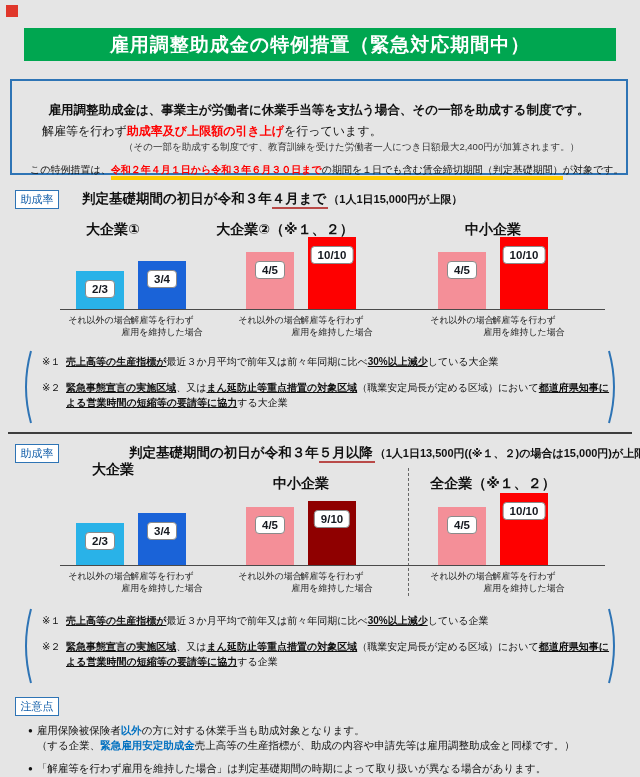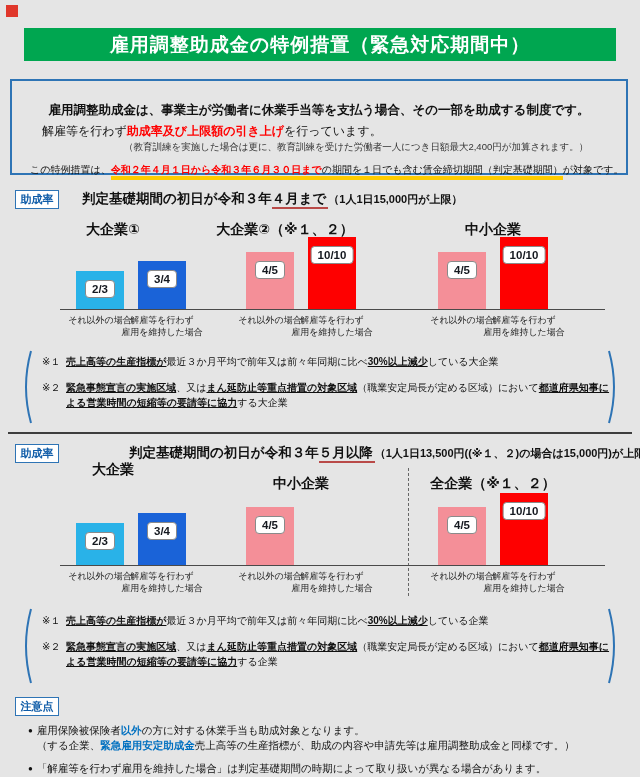--- a/index.html
+++ b/index.html
@@ -10,21 +10,21 @@
   .title-bar{left:24px;top:28px;width:592px;height:33px;background:var(--green);
              color:#fff;font-weight:bold;font-size:19px;text-align:center;line-height:33px;letter-spacing:1px;}
   .intro-box{left:10px;top:79px;width:618px;height:96px;border:2px solid var(--frame-blue);box-sizing:border-box;}
   .intro-l1{position:absolute;left:0;top:8px;width:100%;text-align:center;font-size:12.5px;font-weight:bold;}
   .intro-l2{position:absolute;left:30px;top:30px;font-size:12px;}
   .intro-l3{position:absolute;left:112px;top:50px;font-size:9.5px;color:#333;}
   .intro-l4{position:absolute;left:18px;top:72px;font-size:10px;}
   .red{color:var(--text-red);font-weight:bold;}
   .yellow-u{border-bottom:4px solid var(--highlight-yellow);padding-bottom:1px;margin-top:48px;}
   .badge{position:absolute;width:44px;height:19px;border:1.5px solid var(--frame-blue);box-sizing:border-box;
-         color:var(--badge-blue);font-weight:bold;font-size:11px;text-align:center;line-height:16px;background:#fff;}
+         color:var(--badge-blue);font-weight:normal;font-size:11px;text-align:center;line-height:16px;background:#fff;}
   .sec-title{position:absolute;left:82px;font-size:13.5px;font-weight:bold;white-space:nowrap;}
   .red-u{border-bottom:2px solid var(--underline-red);padding:0 2px 1px 0;}
   .sec-paren{font-size:11px;font-weight:bold;text-align:right;}
   .col-head{position:absolute;font-size:14px;font-weight:bold;text-align:center;width:170px;}
   .chart{position:absolute;left:0;width:640px;height:72px;}
   .bar{position:absolute;bottom:0;width:48px;}
   .chip{position:absolute;left:50%;transform:translateX(-50%);top:9px;background:#fff;
         border:1px solid #8a8a8a;border-radius:4px;padding:2px 6px;font-weight:bold;
         font-size:11.5px;color:#14181f;white-space:nowrap;}
   .axis{position:absolute;left:60px;width:545px;border-top:1.5px solid #4a4a4a;}
@@ -46,21 +46,21 @@
 
 <div class="page">
 
   <div class="abs page-marker"></div>
 
   <div class="abs title-bar">雇用調整助成金の特例措置（緊急対応期間中）</div>
 
   <div class="abs intro-box">
     <p class="intro-l1">雇用調整助成金は、事業主が労働者に休業手当等を支払う場合、その一部を助成する制度です。</p>
     <p class="intro-l2"><span>解雇等を行わず</span><span class="red">助成率及び上限額の引き上げ</span><span>を行っています。</span></p>
-    <p class="intro-l3">（教育訓練を実施した場合は更に、教育訓練を受けた労働者一人につき日額最大2,400円が加算されます。）</p>
+    <p class="intro-l3">（その一部を助成する制度です、教育訓練を受けた労働者一人につき日額最大2,400円が加算されます。）</p>
     <p class="intro-l4"><span>この特例措置は、</span><span class="yellow-u"><span class="red">令和２年４月１日から令和３年６月３０日まで</span><span>の期間を１日でも含む賃金締切期間（判定基礎期間）</span></span><span>が対象です。</span></p>
   </div>
 
   <div class="badge" style="left:15px;top:190px;">助成率</div>
   <div class="sec-title" style="top:190px;"><span>判定基礎期間の初日が令和３年</span><span class="red-u">４月まで</span><span class="sec-paren">（1人1日15,000円が上限）</span></div>
 
   <div class="col-head" style="left:28px;top:221px;">大企業①</div>
   <div class="col-head" style="left:200px;top:221px;">大企業②（※１、２）</div>
   <div class="col-head" style="left:408px;top:221px;">中小企業</div>
 
@@ -124,20 +124,23 @@
   <div class="chart" style="top:493px;">
     <div class="bar" style="left: 76px; height: 42px; background: rgb(41, 178, 232);">
         <span class="chip">2/3</span>
       </div>
     <div class="bar" style="left: 138px; height: 52px; background: rgb(26, 99, 216);">
         <span class="chip">3/4</span>
       </div>
     <div class="bar" style="left: 246px; height: 58px; background: rgb(244, 143, 152);">
         <span class="chip">4/5</span>
       </div>
+    <div class="bar" style="left: 308px; height: 64px; background: rgb(143, 0, 0);">
+        <span class="chip">9/10</span>
+      </div>
     <div class="bar" style="left: 438px; height: 58px; background: rgb(244, 143, 152);">
         <span class="chip">4/5</span>
       </div>
     <div class="bar" style="left: 500px; height: 72px; background: rgb(254, 0, 0);">
         <span class="chip">10/10</span>
       </div>
   </div>
   <div class="axis" style="top:565px;"></div>
 
   <div class="bar-label" style="left:45px;top:570px;">それ以外の場合</div>

